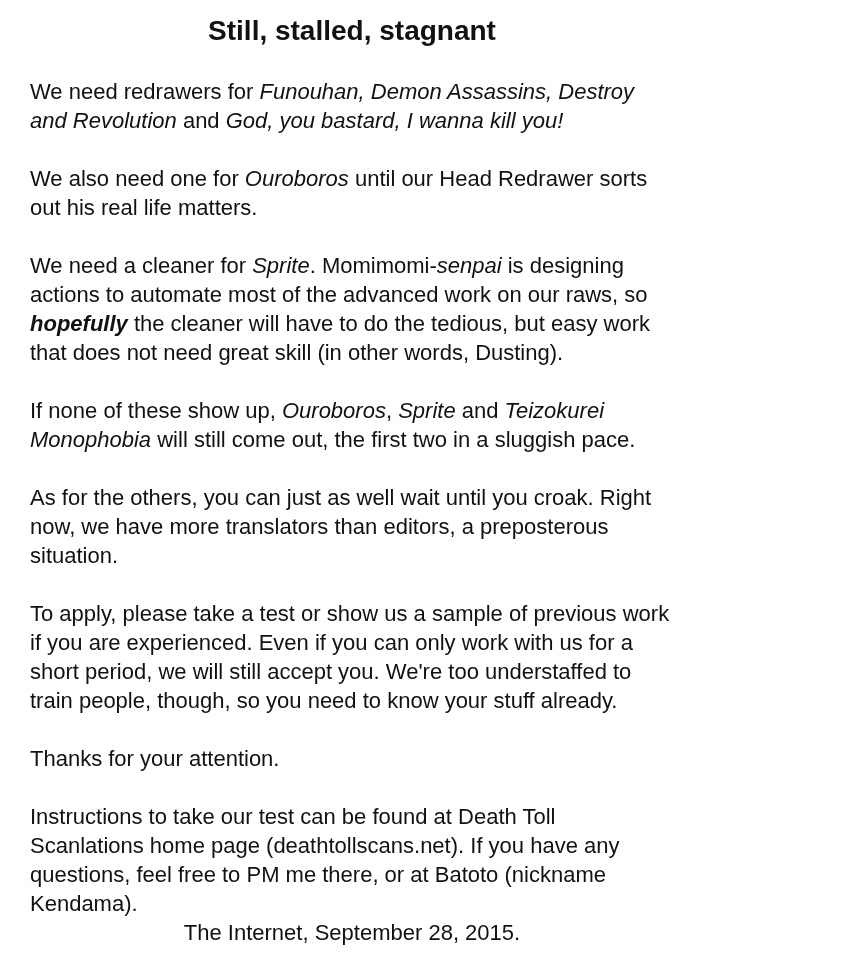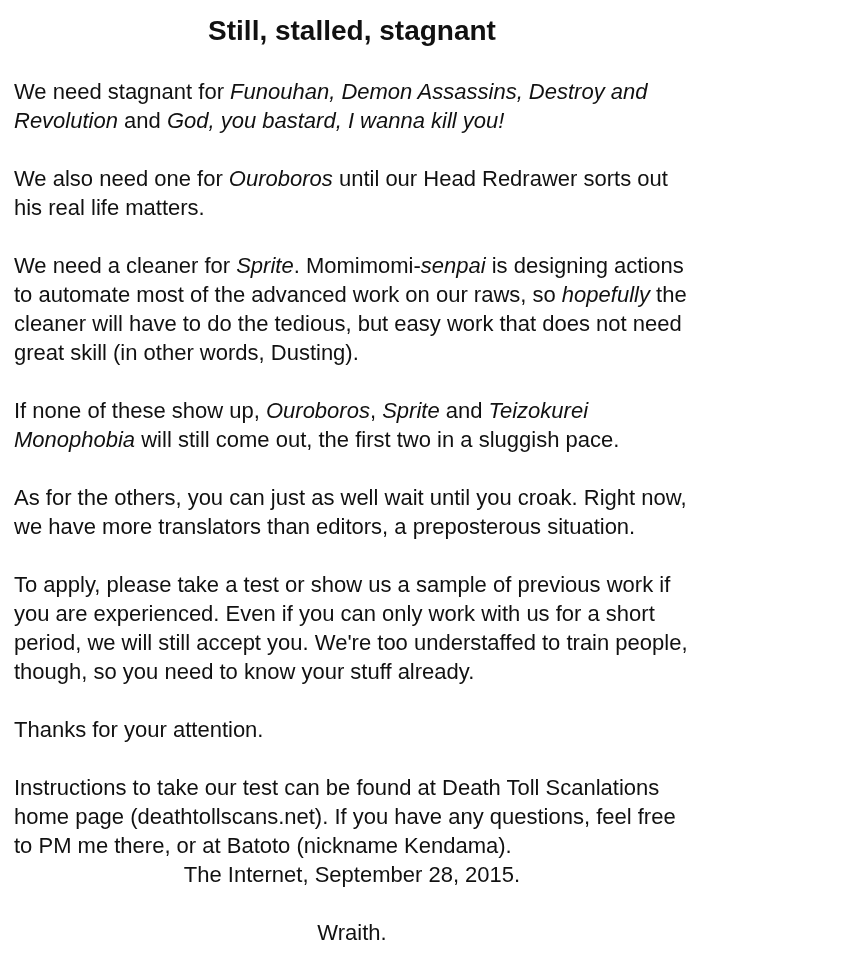--- a/index.html
+++ b/index.html
@@ -10,21 +10,21 @@
   body{
     background:var(--bg);
     font-family:"Liberation Sans","DejaVu Sans",sans-serif;
   }
   .page{
     width:704px;
     height:957px;
     box-sizing:border-box;
     background:var(--bg);
     color:var(--fg);
-    padding:0 14px;
+    padding:0 30px;
     overflow:hidden;
     -webkit-hyphens:auto;
     hyphens:auto;
   }
   .title{
     font-size:28px;
     line-height:34px;
     font-weight:bold;
     text-align:center;
     margin:14px 0 4px 0;
@@ -32,29 +32,29 @@
   }
   .doc-body p{
     margin:0;
     font-size:22px;
     line-height:29px;
     text-align:left;
   }
   .doc-body p.gap-before{margin-top:29px;}
   .doc-body p.align-right{text-align:center;hyphens:none;}
   .doc-body span.italic{font-style:italic;}
-  .doc-body span.bolditalic{font-style:italic;font-weight:normal;}
+  .doc-body span.bolditalic{font-style:italic;font-weight:bold;}
 </style>
 </head>
 <body>
 
 <div class="page">
   <h1 class="title">Still, stalled, stagnant</h1>
   <div class="doc-body">
-      <p class="align-left gap-before"><span>We need stagnant for </span><span class="italic">Funouhan, Demon Assassins, Destroy and Revolution</span><span> and </span><span class="italic">God, you bastard, I wanna kill you!</span></p>
+      <p class="align-left gap-before"><span>We need redrawers for </span><span class="italic">Funouhan, Demon Assassins, Destroy and Revolution</span><span> and </span><span class="italic">God, you bastard, I wanna kill you!</span></p>
       <p class="align-left gap-before"><span>We also need one for </span><span class="italic">Ouroboros</span><span> until our Head Redrawer sorts out his real life matters.</span></p>
       <p class="align-left gap-before"><span>We need a cleaner for </span><span class="italic">Sprite</span><span>. Momimomi-</span><span class="italic">senpai</span><span> is designing actions to automate most of the advanced work on our raws, so </span><span class="bolditalic">hopefully</span><span> the cleaner will have to do the tedious, but easy work that does not need great skill (in other words, Dusting).</span></p>
       <p class="align-left gap-before"><span>If none of these show up, </span><span class="italic">Ouroboros</span><span>, </span><span class="italic">Sprite</span><span> and </span><span class="italic">Teizokurei Monophobia</span><span> will still come out, the first two in a sluggish pace.</span></p>
       <p class="align-left gap-before"><span>As for the others, you can just as well wait until you croak. Right now, we have more translators than editors, a preposterous situation.</span></p>
       <p class="align-left gap-before"><span>To apply, please take a test or show us a sample of previous work if you are experienced. Even if you can only work with us for a short period, we will still accept you. We're too understaffed to train people, though, so you need to know your stuff already.</span></p>
       <p class="align-left gap-before"><span>Thanks for your attention.</span></p>
       <p class="align-left gap-before"><span>Instructions to take our test can be found at Death Toll Scanlations home page (deathtollscans.net). If you have any questions, feel free to PM me there, or at Batoto (nickname Kendama).</span></p>
       <p class="align-right"><span>The Internet, September 28, 2015.</span></p>
       <p class="align-right gap-before"><span>Wraith.</span></p>
     </div>

